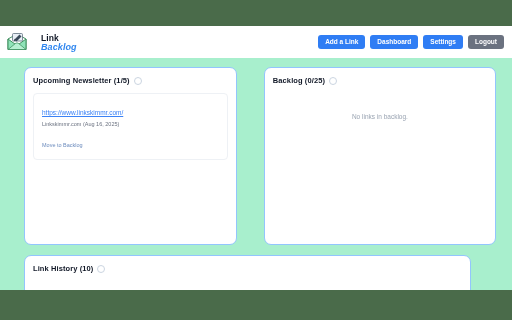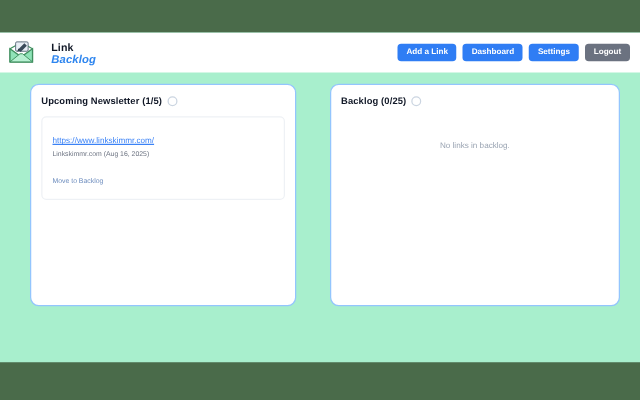--- a/index.html
+++ b/index.html
@@ -270,20 +270,26 @@
         <div class="card card-backlog">
           <div class="card-title-row">
             <span class="card-title">Backlog (0/25)</span>
             <span class="info-icon"></span>
           </div>
           <div class="empty-state">No links in backlog.</div>
         </div>
 
       </div>
 
+      <div class="card card-history">
+        <div class="card-title-row">
+          <span class="card-title">Link History (10)</span>
+          <span class="info-icon"></span>
+        </div>
+      </div>
 
     </div>
 
   </div>
 
   <div class="chrome-bottom"></div>
 
 </div>
 
 </body></html>

